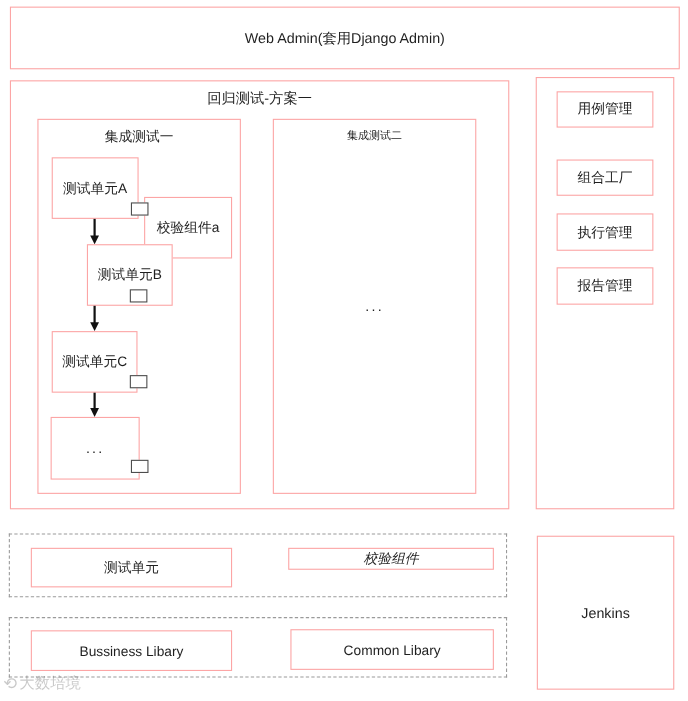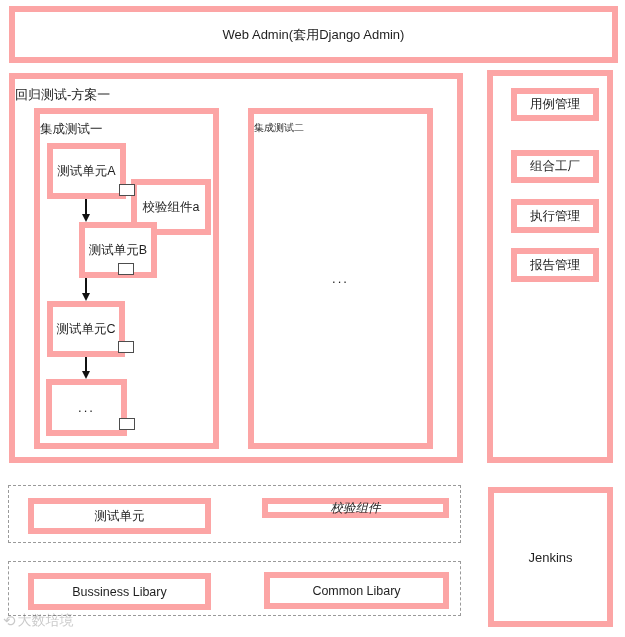--- a/index.html
+++ b/index.html
@@ -1,24 +1,24 @@
 <!DOCTYPE html>
 <html><head>
 <meta charset="utf-8">
 <style>
   html,body{margin:0;padding:0;background:#fff;}
   #canvas{
     position:relative;width:625px;height:637px;background:#ffffff;
     font-family:"Liberation Sans","DejaVu Sans",sans-serif;
     color:#222;overflow:hidden;
   }
-  .box{position:absolute;border:6px solid #fca5a5;background:#fff;box-sizing:border-box;}
+  .box{position:absolute;border:1px solid #fca5a5;background:#fff;box-sizing:border-box;}
   .container{background:transparent;}
   .center{display:flex;align-items:center;justify-content:center;text-align:center;}
-  .box-title{position:absolute;left:0;right:0;top:7px;text-align:left;font-size:13px;color:#1f1f1f;}
+  .box-title{position:absolute;left:0;right:0;top:7px;text-align:center;font-size:13px;color:#1f1f1f;}
   .lbl{font-size:12.5px;color:#1f1f1f;}
   .dashed{position:absolute;border:1px dashed #9a9a9a;background:#fff;box-sizing:border-box;}
   .port{position:absolute;width:16px;height:12px;border:1px solid #4d4d4d;background:#fff;box-sizing:border-box;}
   .vline{position:absolute;width:1.5px;background:#111;}
   .ahead{position:absolute;width:0;height:0;border-left:4.5px solid transparent;border-right:4.5px solid transparent;border-top:8px solid #111;}
   .ellipsis{letter-spacing:2px;font-size:13px;color:#1f1f1f;}
   .watermark{position:absolute;left:3px;top:612px;font-size:14px;color:rgba(60,60,60,0.28);display:flex;align-items:center;gap:2px;}
   .watermark .wicon{font-size:15px;}
 </style>
 </head>

